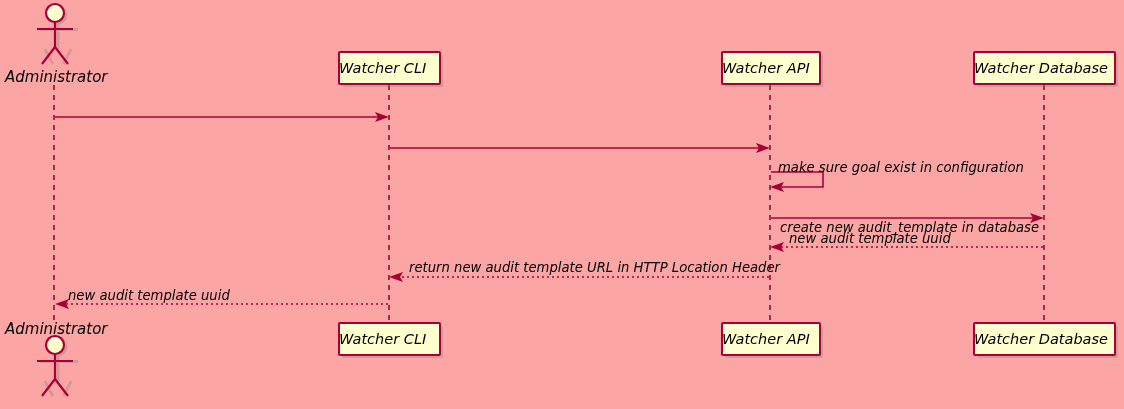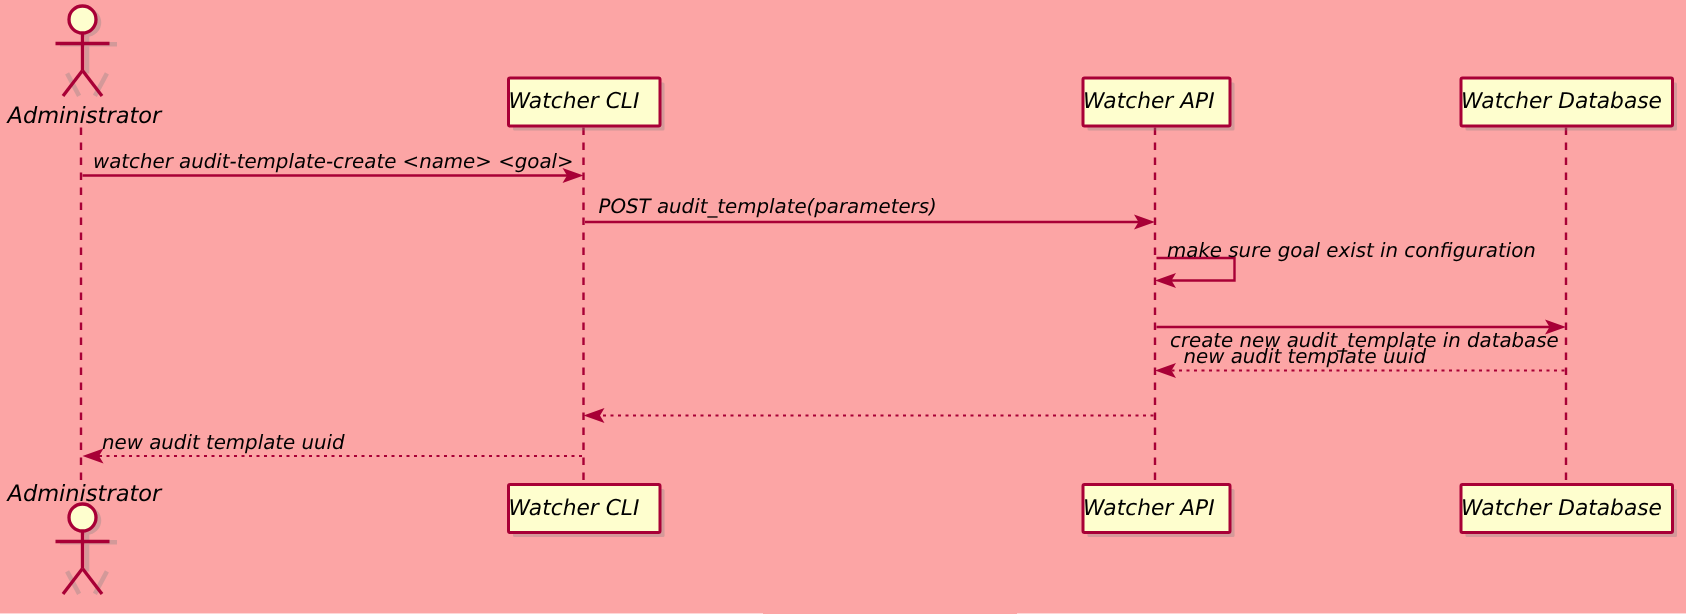--- a/index.html
+++ b/index.html
@@ -214,26 +214,25 @@
   <div class="pbox-label" style="left:722px; top:61px; width:98px;">Watcher API</div>
 
   <div class="pbox-label" style="left:974px; top:61px; width:141px;">Watcher Database</div>
 
   <div class="pbox-label" style="left:339px; top:332px; width:101px;">Watcher CLI</div>
 
   <div class="pbox-label" style="left:722px; top:332px; width:98px;">Watcher API</div>
 
   <div class="pbox-label" style="left:974px; top:332px; width:141px;">Watcher Database</div>
 
-  <div class="msg-label" style="left:62px; top:102px;">watcher audit-template-create &lt;name&gt; &lt;goal&gt;</div>
-
-  <div class="msg-label" style="left:399px; top:132px;">POST audit_template(parameters)</div>
+
 
   <div class="msg-label" style="left:778px; top:161px;text-align:right;">make sure goal exist in configuration</div>
 
   <div class="msg-label" style="left:780px; top:221px;">create new audit_template in database</div>
 
   <div class="msg-label" style="left:789px; top:232px;">new audit template uuid</div>
 
+  <div class="msg-label" style="left:409px; top:261px;">return new audit template URL in HTTP Location Header</div>
 
   <div class="msg-label" style="left:68px; top:289px;">new audit template uuid</div>
 
 </div>
 
 </body></html>

